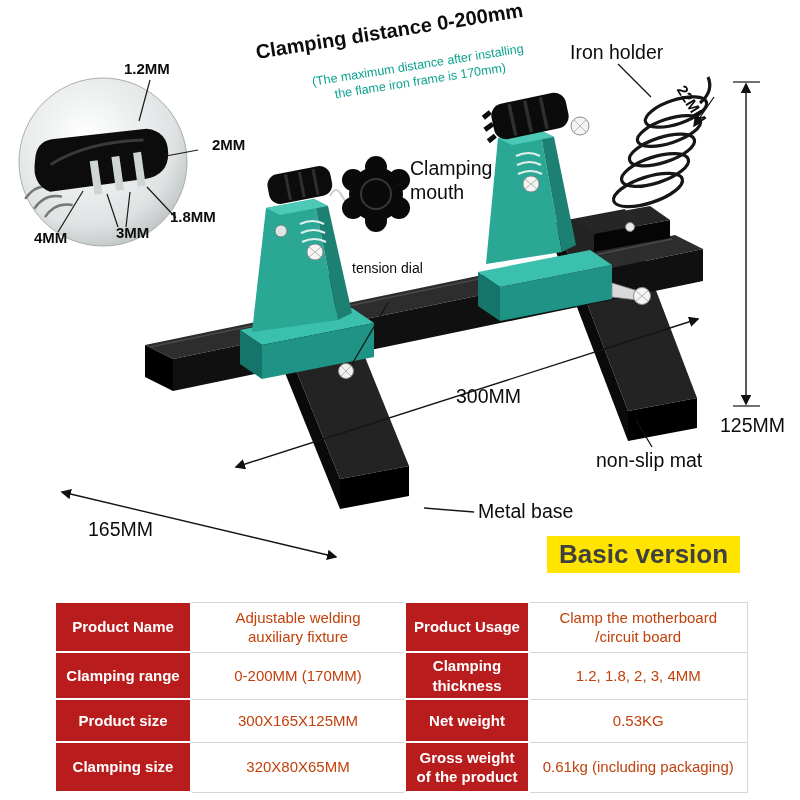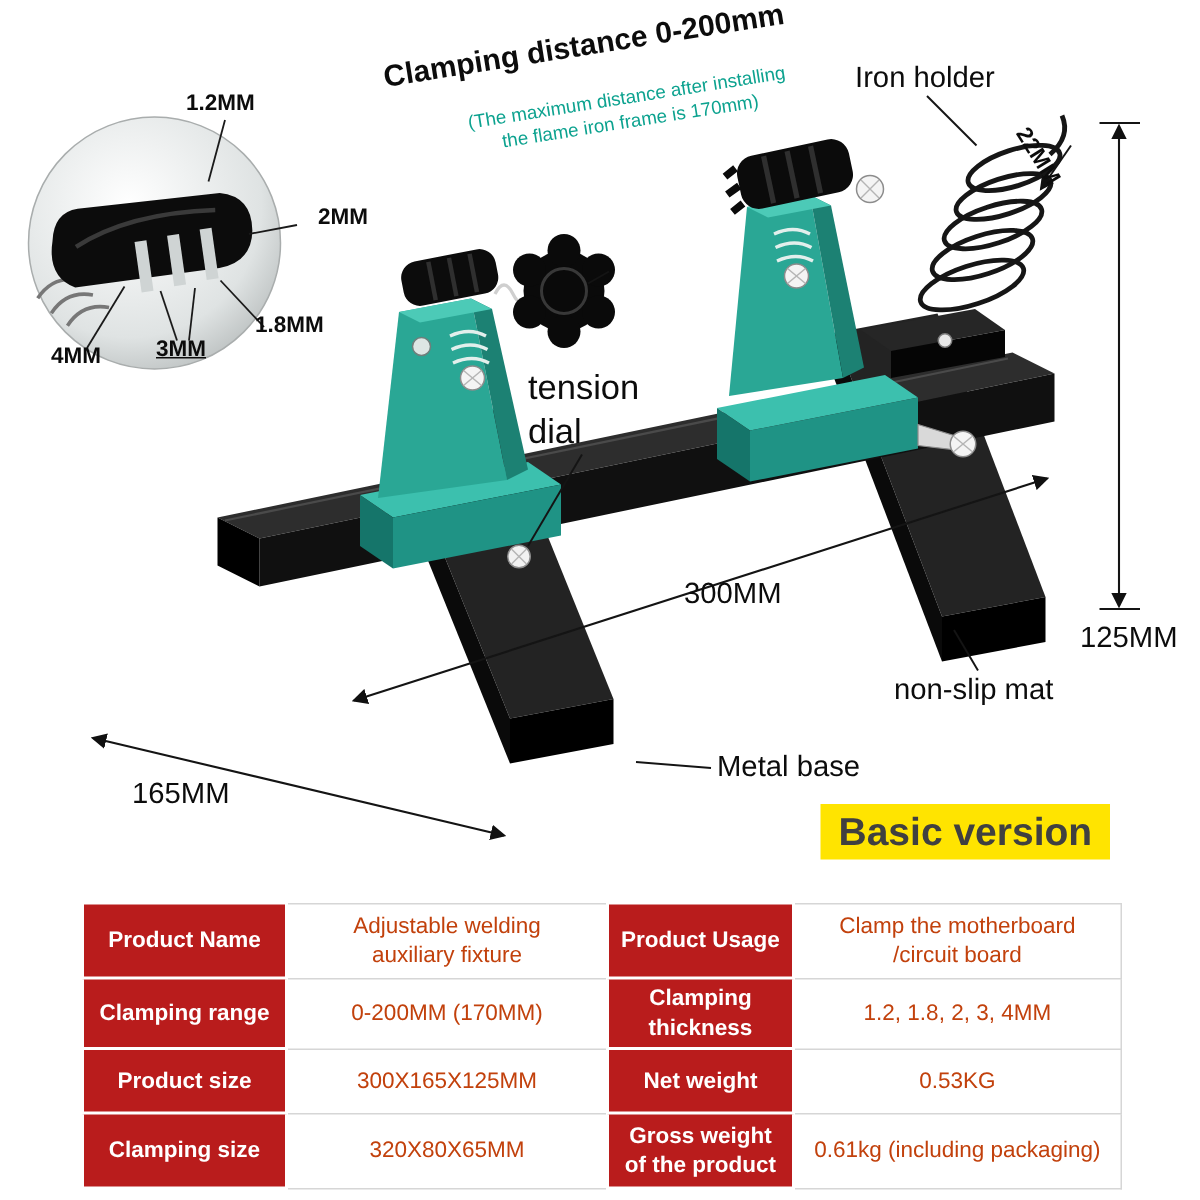--- a/index.html
+++ b/index.html
@@ -166,27 +166,28 @@
 
   <div class="lbl rot-title">Clamping distance 0-200mm</div>
   <div class="rot-note" style="position:absolute;">
     <div>(The maximum distance after installing</div>
     <div>the flame iron frame is 170mm)</div>
   </div>
 
   <div class="lbl small" style="left:124px; top:60px;">1.2MM</div>
   <div class="lbl small" style="left:212px; top:136px;">2MM</div>
   <div class="lbl small" style="left:170px; top:208px;">1.8MM</div>
-  <div class="lbl small" style="left:104px; top:224px;text-decoration:underline;">3MM</div>
+  <div class="lbl small" style="left:116px; top:224px;">3MM</div>
   <div class="lbl small" style="left:34px; top:229px;">4MM</div>
 
   <div class="lbl big" style="left:570px; top:40px;">Iron holder</div>
   <div class="lbl small rot-22">22MM</div>
 
-  <div class="lbl wrap" style="left:352px; top:244px; width:80px; font-size:23px; white-space:normal;">tension dial</div>
+  <div class="lbl big wrap" style="left:410px; top:156px; width:110px; white-space:normal;">Clamping mouth</div>
+  <div class="lbl wrap" style="left:352px; top:260px; width:80px; font-size:14px; white-space:normal;">tension dial</div>
 
   <div class="lbl big" style="left:456px; top:384px;">300MM</div>
   <div class="lbl big" style="left:720px; top:413px;">125MM</div>
   <div class="lbl big" style="left:596px; top:448px;">non-slip mat</div>
   <div class="lbl big" style="left:478px; top:499px;">Metal base</div>
   <div class="lbl big" style="left:88px; top:517px;">165MM</div>
 
   <div class="badge">Basic version</div>
 
   <table class="spec">

